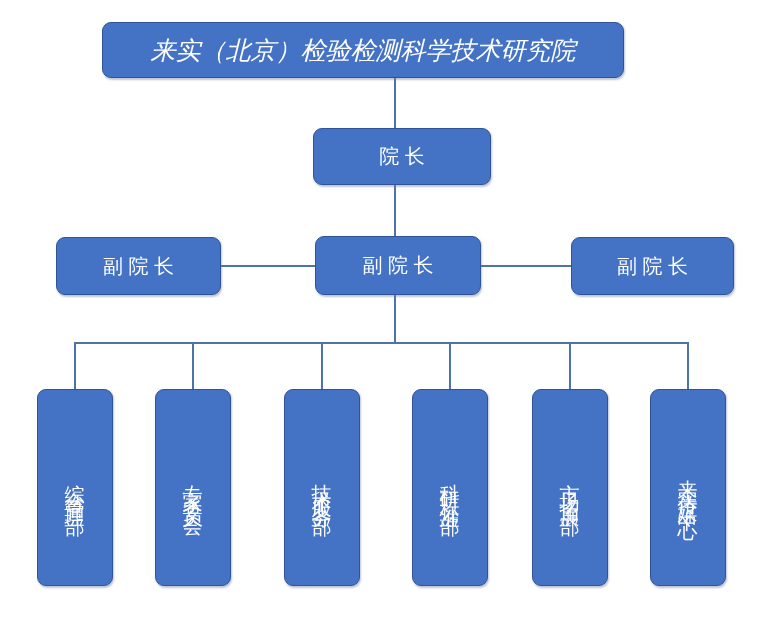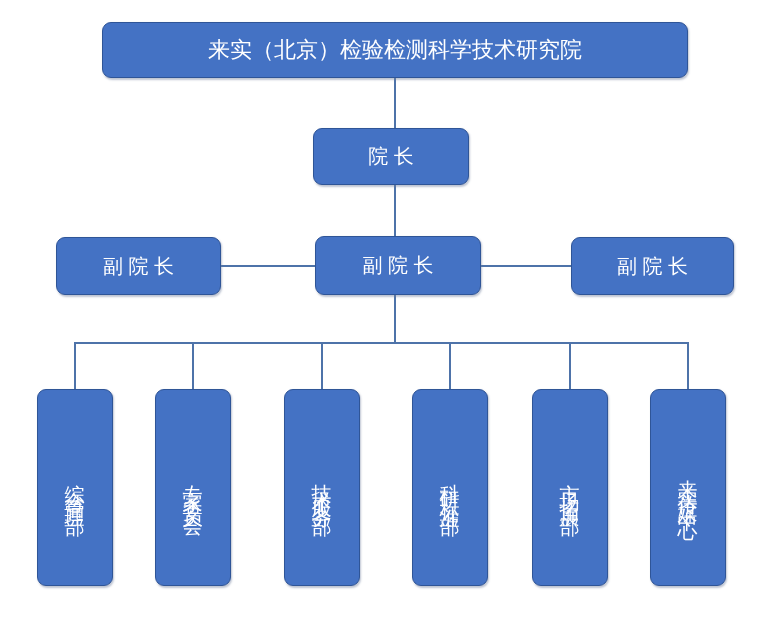--- a/index.html
+++ b/index.html
@@ -21,22 +21,22 @@
     border: 1.6px solid #2F5597;
     border-radius: 9px;
     color: #ffffff;
     display: flex;
     align-items: center;
     justify-content: center;
     box-sizing: border-box;
     box-shadow: 1px 1.5px 2px rgba(110, 125, 155, 0.45);
     text-align: center;
   }
-  .box-root   { left: 102px; top: 22px;  width: 586px; height: 56px; font-size: 22px; }
-  .box-president { left: 313px; top: 128px; width: 156px; height: 57px; font-size: 20px; }
+  .box-root   { left: 102px; top: 22px;  width: 522px; height: 56px; font-size: 25px; font-style: italic; }
+  .box-president { left: 313px; top: 128px; width: 178px; height: 57px; font-size: 20px; }
   .box-vp-left   { left: 56px;  top: 237px; width: 165px; height: 58px; font-size: 20px; }
   .box-vp-middle { left: 315px; top: 236px; width: 166px; height: 59px; font-size: 20px; }
   .box-vp-right  { left: 571px; top: 237px; width: 163px; height: 58px; font-size: 20px; }
   .dept {
     top: 389px;
     width: 76px;
     height: 197px;
     font-size: 20px;
   }
   .dept .vlabel {

